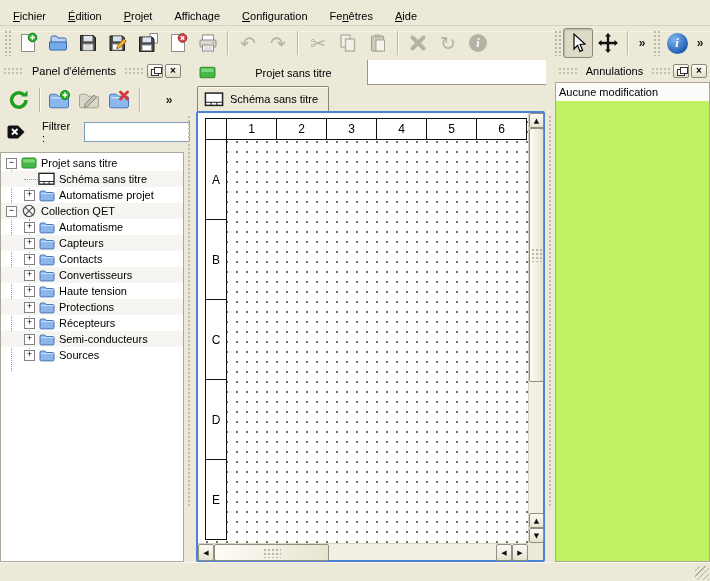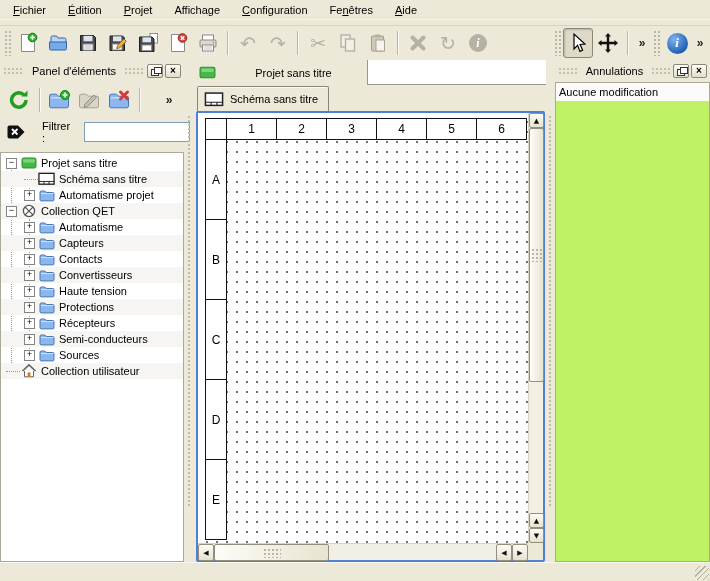--- a/index.html
+++ b/index.html
@@ -1,20 +1,20 @@
 <!DOCTYPE html>
 <html><head>
 <meta charset="utf-8">
 <style>
   html,body{margin:0;padding:0;background:#fff;}
   .app{position:relative;width:710px;height:581px;background:#ece9d8;
        font-family:"Liberation Sans",sans-serif;font-size:11px;color:#000;
        overflow:hidden;-webkit-font-smoothing:none;}
   
-  .menubar{position:absolute;left:0;top:0;width:710px;height:20px;
+  .menubar{position:absolute;left:0;top:0;width:710px;height:32px;
            display:flex;align-items:center;padding-left:2px;box-sizing:border-box;
            border-bottom:1px solid #f5f3ea;}
   .mitem{padding:3px 11px;cursor:default;white-space:nowrap;}
   .mitem .u{text-decoration:underline;}
   
   .toolbar{position:absolute;left:0;top:25px;width:710px;height:35px;
            display:flex;align-items:center;border-top:1px solid #d7d3c3;
            box-sizing:border-box;padding:0 2px;}
   .handle{width:7px;height:26px;margin:0 2px;
           background-image:radial-gradient(#b9b5a7 32%,transparent 34%);
@@ -485,31 +485,20 @@
           <div class="trow lvl1">
             <span class="ebox">+</span>
             <span class="ticon">
                 <svg width="16" height="14" viewBox="0 0 16 14">
                   <path d="M1 4.2 q0-1.2 1.2-1.2 h3.6 l1.5 1.5 h6.5 q1.2 0 1.2 1.2 v6 q0 1.2 -1.2 1.2 h-11.6 q-1.2 0 -1.2-1.2 z" fill="#8cb6ee" stroke="#4a76b8"></path>
                   <path d="M2 5.6 h12.2" stroke="#cfe0f8" stroke-width="1.1"></path>
                 </svg>
               </span>
             <span class="tlabel">Sources</span>
           </div>
-          <div class="trow lvl0 alt">
-            <span class="stub"></span>
-            <span class="ticon">
-                <svg width="16" height="16" viewBox="0 0 16 16">
-                  <path d="M1.5 8 8 2 14.5 8" fill="none" stroke="#666" stroke-width="1.7"></path>
-                  <path d="M3.5 8 v5.8 h9 V8" fill="#fff" stroke="#666"></path>
-                  <rect x="6.6" y="9.4" width="2.8" height="4.4" fill="#c87820"></rect>
-                </svg>
-              </span>
-            <span class="tlabel">Collection utilisateur</span>
-          </div>
         </div>
       </div>
     </div>
 
     <div class="splitter sl">
         <div class="ridge"></div>
       </div>
     <div class="splitter sr">
         <div class="ridge"></div>
       </div>

